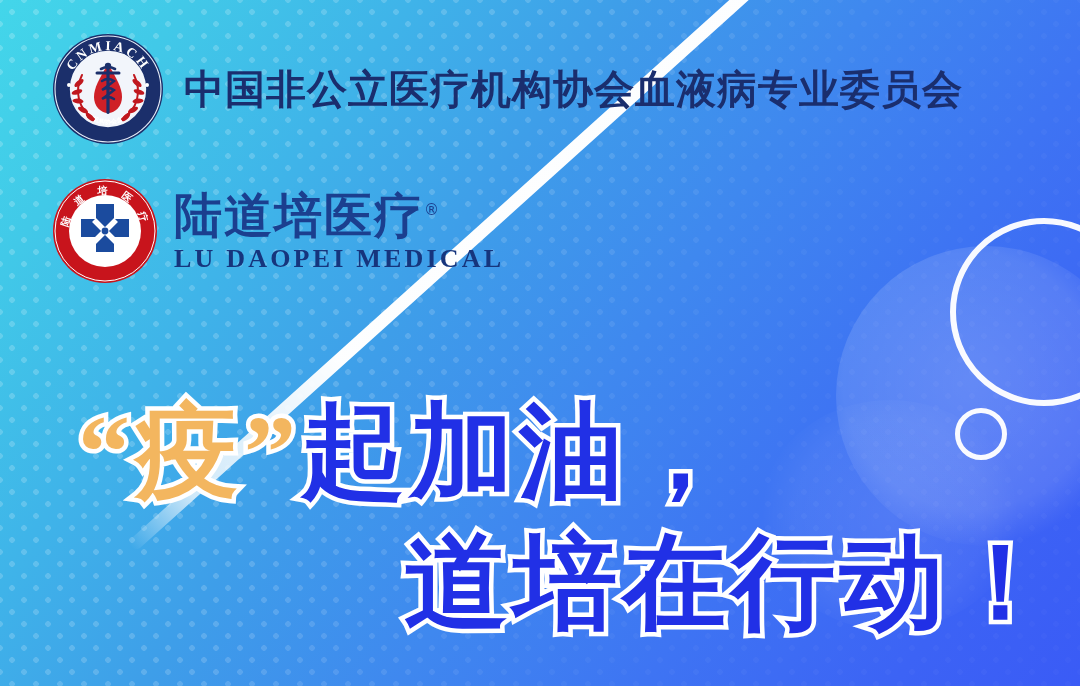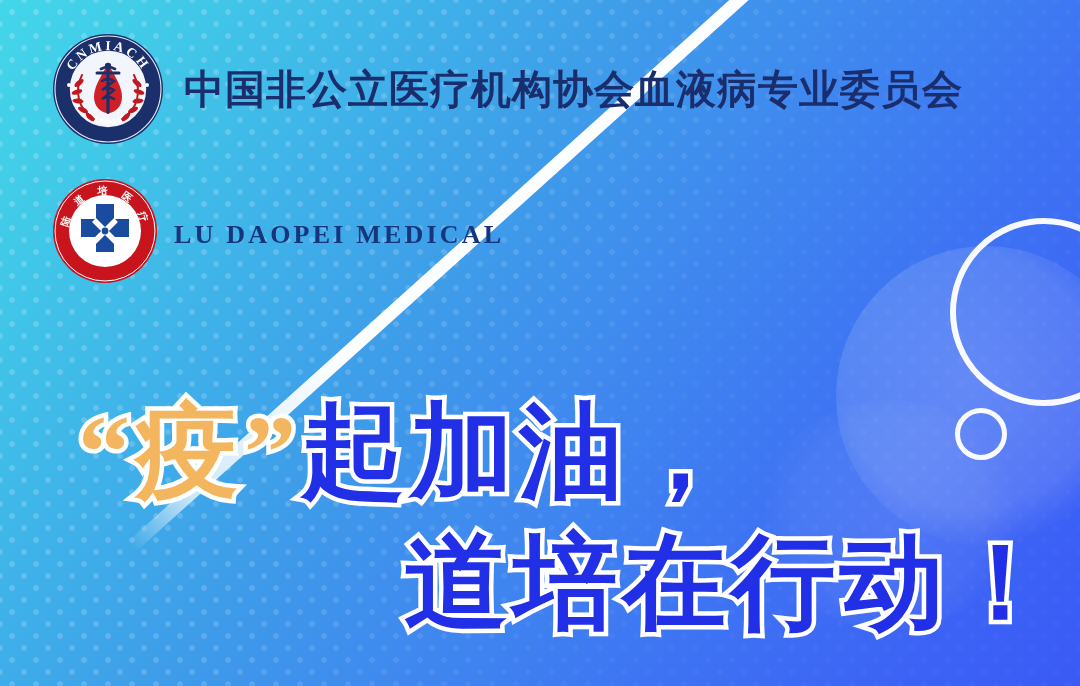--- a/index.html
+++ b/index.html
@@ -276,20 +276,21 @@
           <path d="M42 42 L64 64"></path>
           <path d="M64 42 L42 64"></path>
         </g>
         <g fill="#1b4b9e">
           <circle cx="53" cy="53" r="3.4"></circle>
         </g>
       </svg>
     </div>
 
     <div class="brand-block">
+      <div class="brand-cn"><span>陆道培医疗</span><span class="brand-reg">®</span></div>
       <div class="brand-en">LU DAOPEI MEDICAL</div>
     </div>
   </div>
 
   <div class="slogan">
     <div class="slogan-line line1"><span class="seg-quote">“</span><span class="seg-yi">疫</span><span class="seg-quote">”</span><span class="seg-blue">起加油，</span></div>
 
     <div class="slogan-line line2"><span class="seg-blue">道培在行动！</span></div>
   </div>
 

